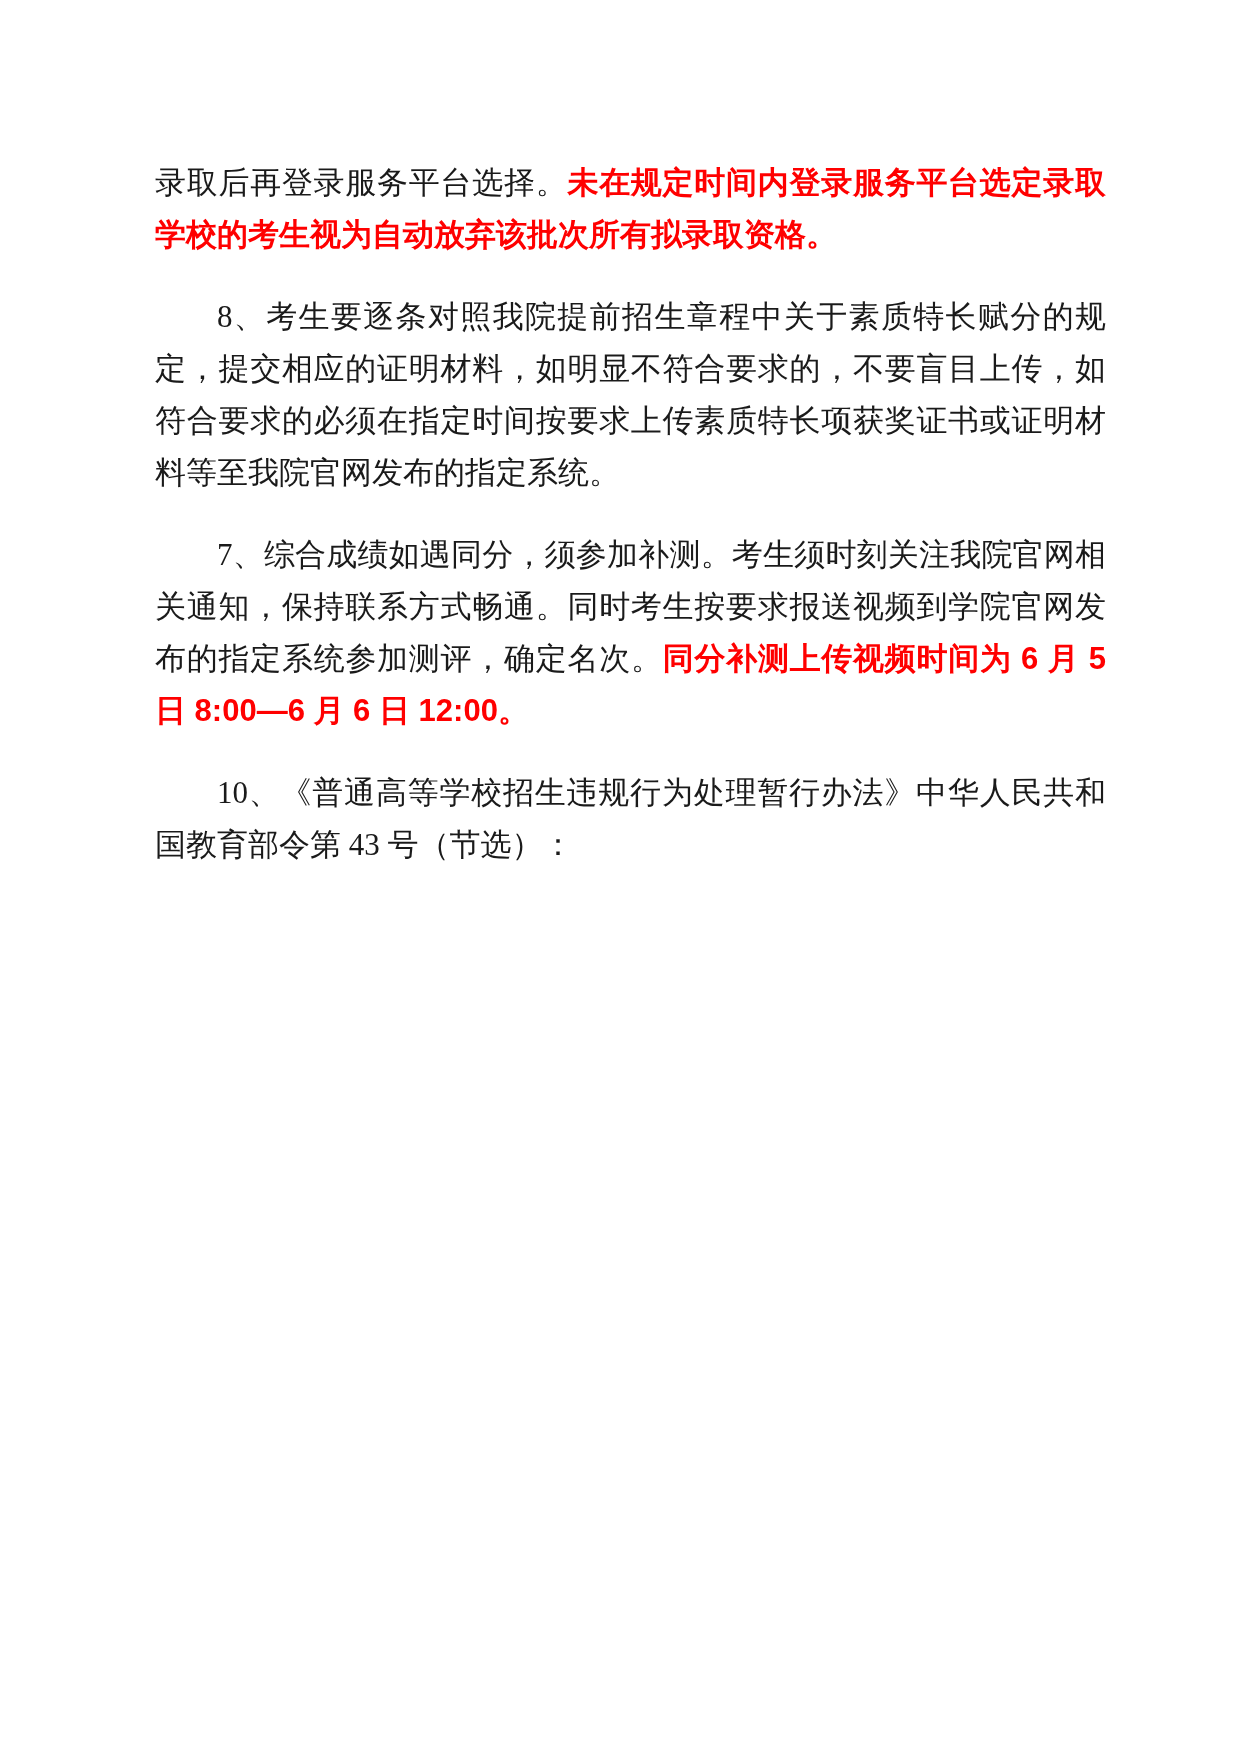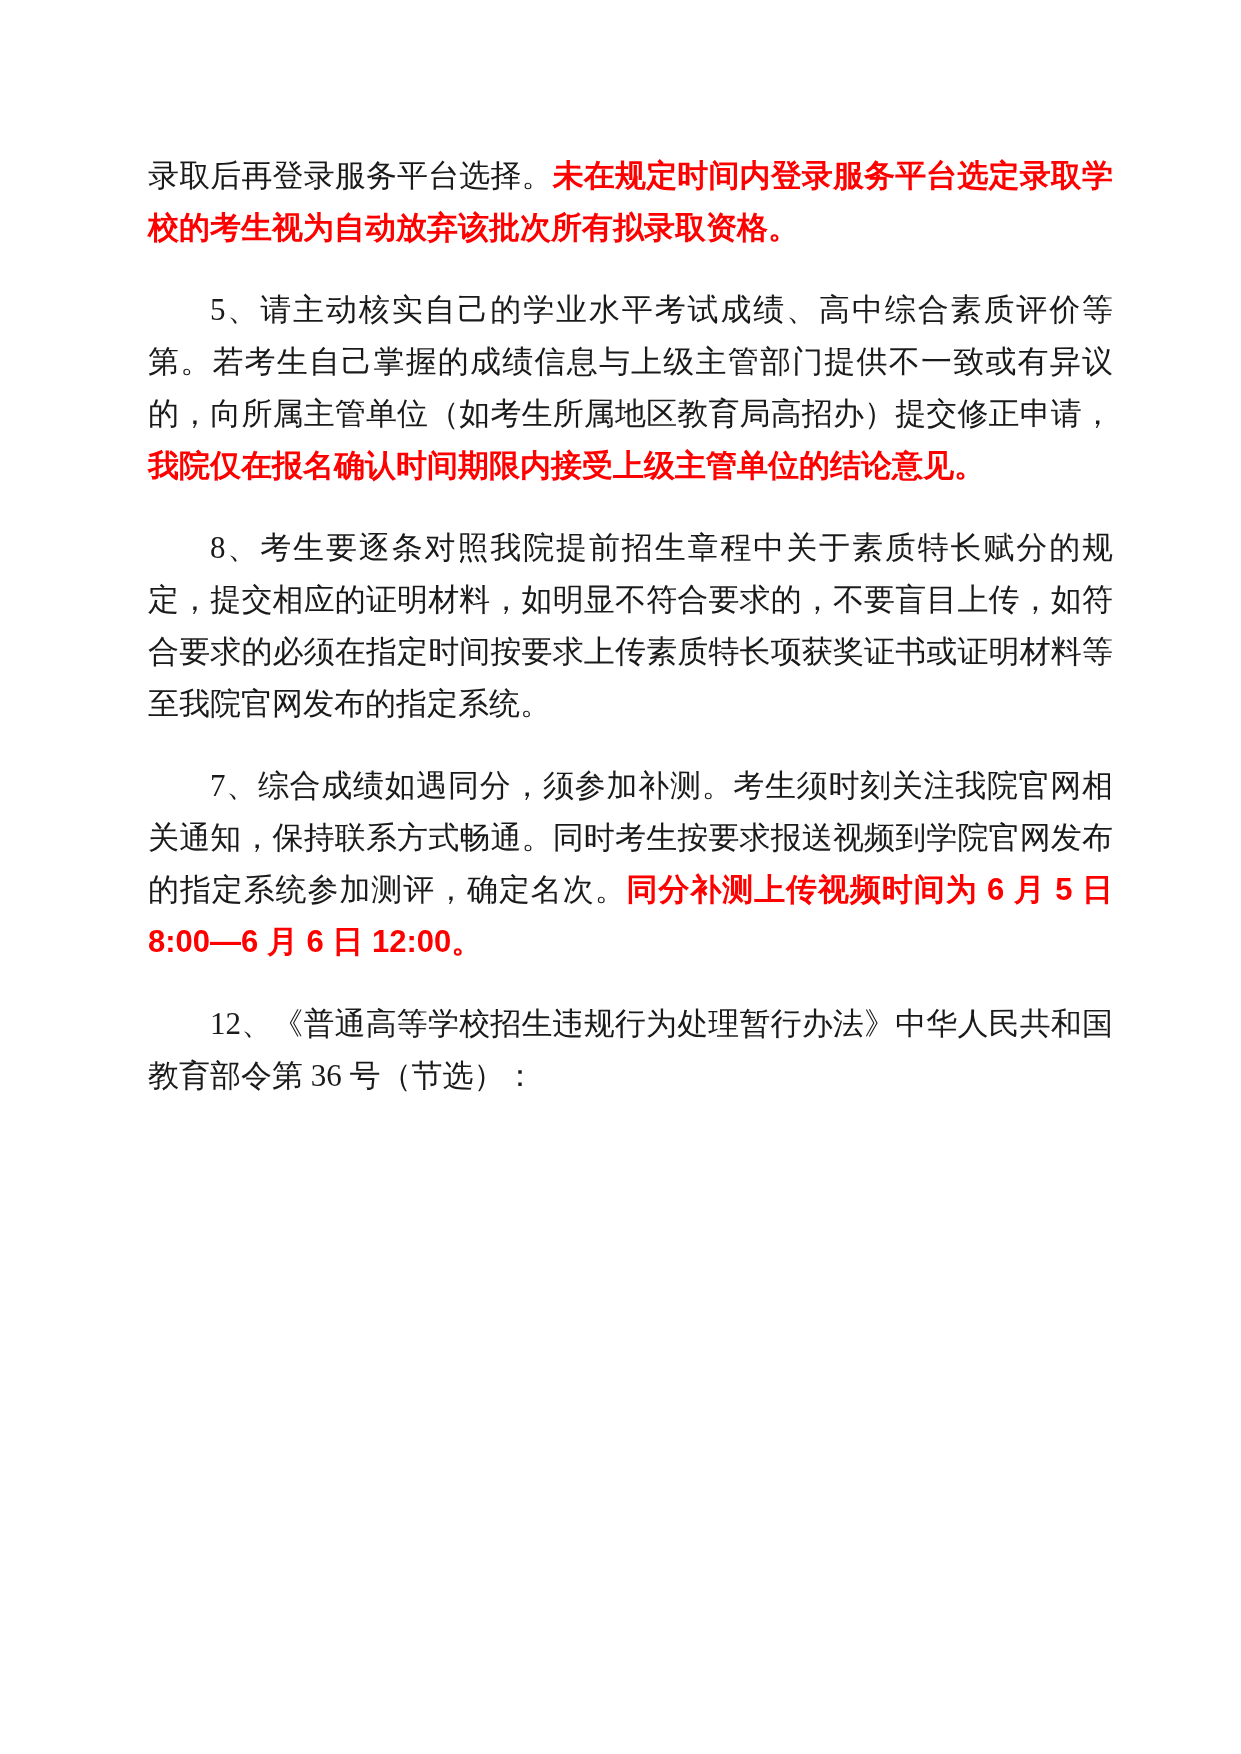--- a/index.html
+++ b/index.html
@@ -13,21 +13,21 @@
     position:relative;
     width:1241px;
     height:1754px;
     margin:0 auto;
     background:var(--bg);
     box-sizing:border-box;
     padding:150px 128px 0 148px;
     overflow:hidden;
   }
   .para{
-    margin:0;
+    margin:7px;
     font-family:"Liberation Serif","DejaVu Serif",serif;
     font-size:31px;
     line-height:52px;
     color:var(--text);
     text-align:justify;
     text-justify:inter-ideograph;
   }
   .para.gap{margin-top:30px;}
   .para.indent{text-indent:2em;}
   .seg{color:var(--text);}
@@ -37,24 +37,23 @@
     font-family:"Liberation Sans","DejaVu Sans",sans-serif;
   }
 </style>
 </head>
 <body>
 
 <div class="page">
 
   <p class="para"><span class="seg">录取后再登录服务平台选择。</span><span class="seg hl">未在规定时间内登录服务平台选定录取学校的考生视为自动放弃该批次所有拟录取资格。</span></p>
 
-  <p class="para indent gap"><span class="seg">5、请主动核实自己的学业水平考试成绩、高中综合素质评价等第。若考生自己掌握的成绩信息与上级主管部门提供不一致或有异议的，向所属主管单位（如考生所属地区教育局高招办）提交修正申请，</span><span class="seg hl">我院仅在报名确认时间期限内接受上级主管单位的结论意见。</span></p>
 
   <p class="para indent gap"><span class="seg">8、考生要逐条对照我院提前招生章程中关于素质特长赋分的规定，提交相应的证明材料，如明显不符合要求的，不要盲目上传，如符合要求的必须在指定时间按要求上传素质特长项获奖证书或证明材料等至我院官网发布的指定系统。</span></p>
 
   <p class="para indent gap"><span class="seg">7、综合成绩如遇同分，须参加补测。考生须时刻关注我院官网相关通知，保持联系方式畅通。同时考生按要求报送视频到学院官网发布的指定系统参加测评，确定名次。</span><span class="seg hl">同分补测上传视频时间为 6 月 5 日 8:00—6 月 6 日 12:00。</span></p>
 
 
 
-  <p class="para indent gap"><span class="seg">12、《普通高等学校招生违规行为处理暂行办法》中华人民共和国教育部令第 36 号（节选）：</span></p>
+  <p class="para indent gap"><span class="seg">10、《普通高等学校招生违规行为处理暂行办法》中华人民共和国教育部令第 43 号（节选）：</span></p>
 
 
 </div>
 
 </body></html>

